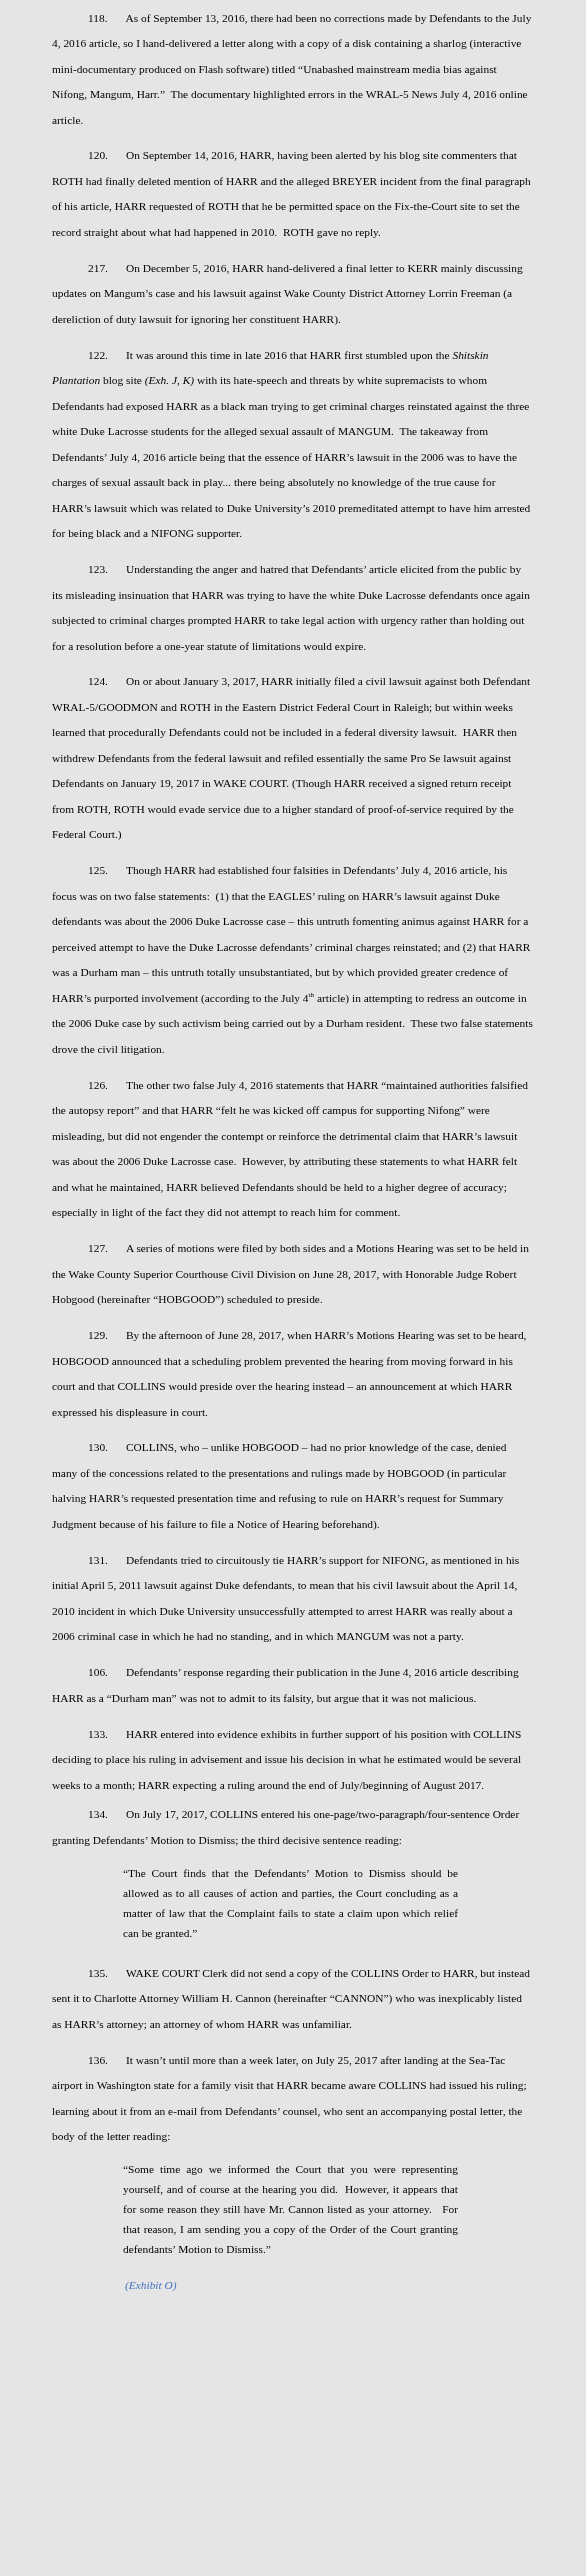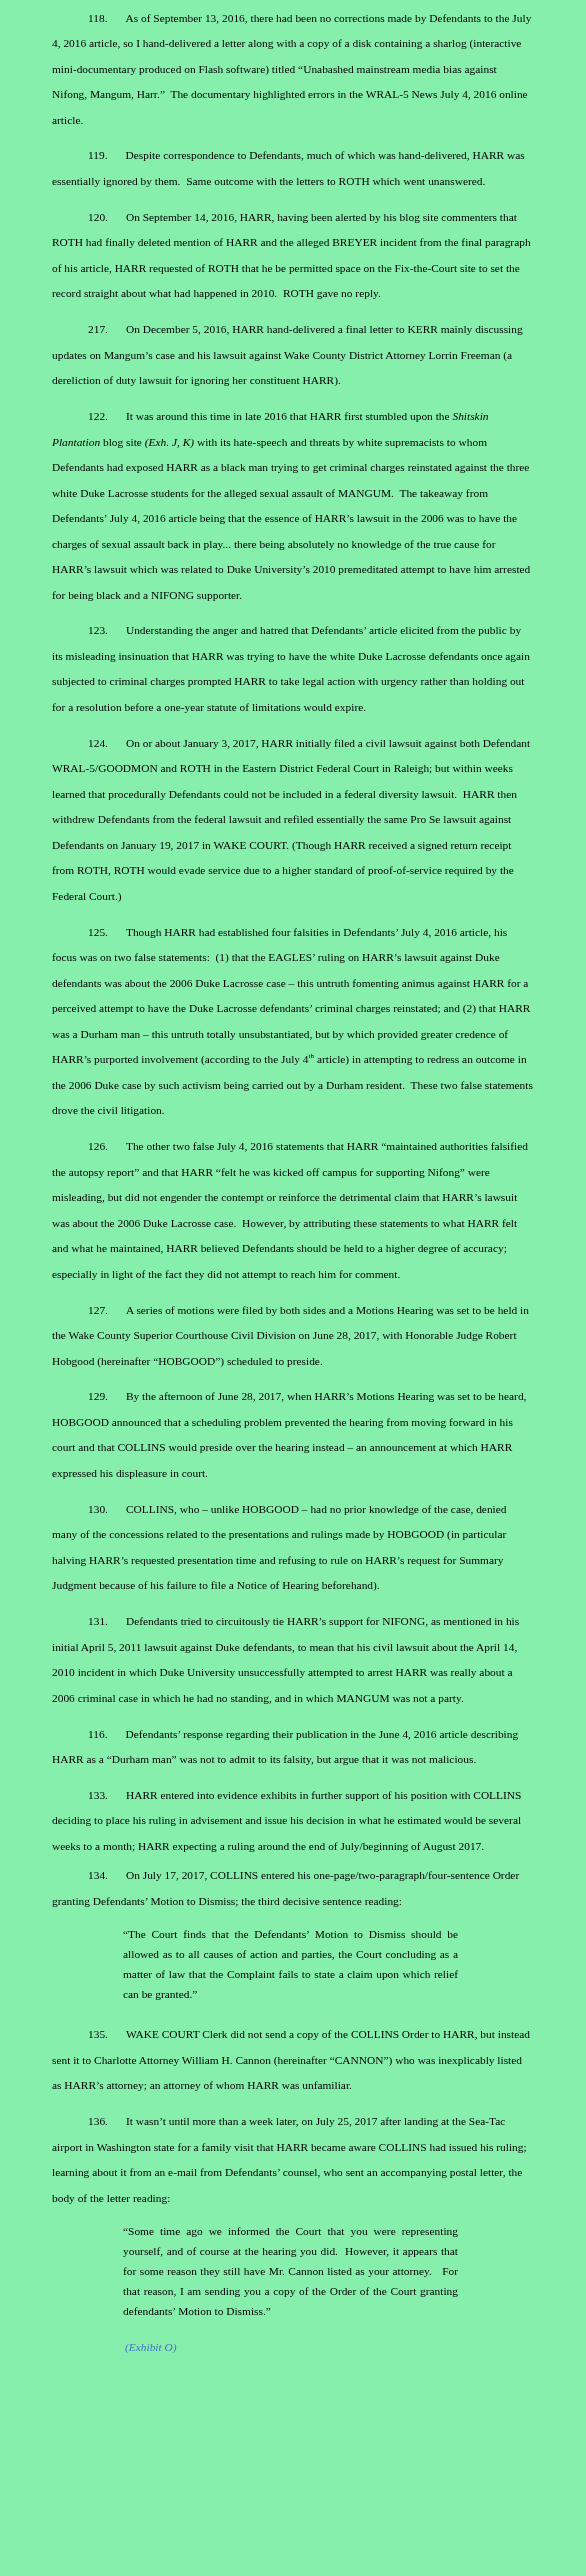--- a/index.html
+++ b/index.html
@@ -1,19 +1,19 @@
 <!DOCTYPE html>
 <html style="font-size:11px"><head>
 <meta charset="utf-8">
 <style>
   html,body{margin:0;padding:0;background:#ffffff;}
   .page{
     width:587px;height:2576px;box-sizing:border-box;
     padding:5.5px 54px 0 52px;
-    background:#86efac;color:#000000;
+    background:#e5e5e5;color:#000000;
     font-family:"Liberation Serif","DejaVu Serif",serif;
     font-size:11.4px;overflow:hidden;
   }
   p{margin:0;padding:0;}
   .para{
     line-height:25.5px;
     margin-top:10.4px;
     text-indent:36px;
     text-align:left;
     white-space:pre-wrap;
@@ -37,21 +37,20 @@
     cursor:pointer;
   }
 </style>
 </head>
 <body>
 
 <div class="page">
 
   <p class="para first"><span class="num">118.</span><span class="tab"></span><span>As of September 13, 2016, there had been no corrections made by Defendants to the July 4, 2016 article, so I hand-delivered a letter along with a copy of a disk containing a sharlog (interactive mini-documentary produced on Flash software) titled “Unabashed mainstream media bias against Nifong, Mangum, Harr.”  The documentary highlighted errors in the WRAL-5 News July 4, 2016 online article.</span></p>
 
-  <p class="para"><span class="num">119.</span><span class="tab"></span><span>Despite correspondence to Defendants, much of which was hand-delivered, HARR was essentially ignored by them.  Same outcome with the letters to ROTH which went unanswered.</span></p>
 
   <p class="para"><span class="num">120.</span><span class="tab"></span><span>On September 14, 2016, HARR, having been alerted by his blog site commenters that ROTH had finally deleted mention of HARR and the alleged BREYER incident from the final paragraph of his article, HARR requested of ROTH that he be permitted space on the Fix-the-Court site to set the record straight about what had happened in 2010.  ROTH gave no reply.</span></p>
 
   <p class="para"><span class="num">217.</span><span class="tab"></span><span>On December 5, 2016, HARR hand-delivered a final letter to KERR mainly discussing updates on Mangum’s case and his lawsuit against Wake County District Attorney Lorrin Freeman (a dereliction of duty lawsuit for ignoring her constituent HARR).</span></p>
 
   <p class="para"><span class="num">122.</span><span class="tab"></span><span>It was around this time in late 2016 that HARR first stumbled upon the </span><span class="it">Shitskin Plantation</span><span> blog site </span><span class="it">(Exh. J, K)</span><span> with its hate-speech and threats by white supremacists to whom Defendants had exposed HARR as a black man trying to get criminal charges reinstated against the three white Duke Lacrosse students for the alleged sexual assault of MANGUM.  The takeaway from Defendants’ July 4, 2016 article being that the essence of HARR’s lawsuit in the 2006 was to have the charges of sexual assault back in play... there being absolutely no knowledge of the true cause for HARR’s lawsuit which was related to Duke University’s 2010 premeditated attempt to have him arrested for being black and a NIFONG supporter.</span></p>
 
   <p class="para"><span class="num">123.</span><span class="tab"></span><span>Understanding the anger and hatred that Defendants’ article elicited from the public by its misleading insinuation that HARR was trying to have the white Duke Lacrosse defendants once again subjected to criminal charges prompted HARR to take legal action with urgency rather than holding out for a resolution before a one-year statute of limitations would expire.</span></p>
 
   <p class="para"><span class="num">124.</span><span class="tab"></span><span>On or about January 3, 2017, HARR initially filed a civil lawsuit against both Defendant WRAL-5/GOODMON and ROTH in the Eastern District Federal Court in Raleigh; but within weeks learned that procedurally Defendants could not be included in a federal diversity lawsuit.  HARR then withdrew Defendants from the federal lawsuit and refiled essentially the same Pro Se lawsuit against Defendants on January 19, 2017 in WAKE COURT. (Though HARR received a signed return receipt from ROTH, ROTH would evade service due to a higher standard of proof-of-service required by the Federal Court.)</span></p>
@@ -62,21 +61,21 @@
 
   <p class="para"><span class="num">127.</span><span class="tab"></span><span>A series of motions were filed by both sides and a Motions Hearing was set to be held in the Wake County Superior Courthouse Civil Division on June 28, 2017, with Honorable Judge Robert Hobgood (hereinafter “HOBGOOD”) scheduled to preside.</span></p>
 
 
   <p class="para"><span class="num">129.</span><span class="tab"></span><span>By the afternoon of June 28, 2017, when HARR’s Motions Hearing was set to be heard, HOBGOOD announced that a scheduling problem prevented the hearing from moving forward in his court and that COLLINS would preside over the hearing instead – an announcement at which HARR expressed his displeasure in court.</span></p>
 
   <p class="para"><span class="num">130.</span><span class="tab"></span><span>COLLINS, who – unlike HOBGOOD – had no prior knowledge of the case, denied many of the concessions related to the presentations and rulings made by HOBGOOD (in particular halving HARR’s requested presentation time and refusing to rule on HARR’s request for Summary Judgment because of his failure to file a Notice of Hearing beforehand).</span></p>
 
   <p class="para"><span class="num">131.</span><span class="tab"></span><span>Defendants tried to circuitously tie HARR’s support for NIFONG, as mentioned in his initial April 5, 2011 lawsuit against Duke defendants, to mean that his civil lawsuit about the April 14, 2010 incident in which Duke University unsuccessfully attempted to arrest HARR was really about a 2006 criminal case in which he had no standing, and in which MANGUM was not a party.</span></p>
 
-  <p class="para"><span class="num">116.</span><span class="tab"></span><span>Defendants’ response regarding their publication in the June 4, 2016 article describing HARR as a “Durham man” was not to admit to its falsity, but argue that it was not malicious.</span></p>
+  <p class="para"><span class="num">106.</span><span class="tab"></span><span>Defendants’ response regarding their publication in the June 4, 2016 article describing HARR as a “Durham man” was not to admit to its falsity, but argue that it was not malicious.</span></p>
 
   <p class="para"><span class="num">133.</span><span class="tab"></span><span>HARR entered into evidence exhibits in further support of his position with COLLINS deciding to place his ruling in advisement and issue his decision in what he estimated would be several weeks to a month; HARR expecting a ruling around the end of July/beginning of August 2017.</span></p>
 
   <p class="para tight"><span class="num">134.</span><span class="tab"></span><span>On July 17, 2017, COLLINS entered his one-page/two-paragraph/four-sentence Order granting Defendants’ Motion to Dismiss; the third decisive sentence reading:</span></p>
 
   <blockquote class="quote"><span>“The Court finds that the Defendants’ Motion to Dismiss should be allowed as to all causes of action and parties, the Court concluding as a matter of law that the Complaint fails to state a claim upon which relief can be granted.”</span></blockquote>
 
   <p class="para"><span class="num">135.</span><span class="tab"></span><span>WAKE COURT Clerk did not send a copy of the COLLINS Order to HARR, but instead sent it to Charlotte Attorney William H. Cannon (hereinafter “CANNON”) who was inexplicably listed as HARR’s attorney; an attorney of whom HARR was unfamiliar.</span></p>
 
   <p class="para"><span class="num">136.</span><span class="tab"></span><span>It wasn’t until more than a week later, on July 25, 2017 after landing at the Sea-Tac airport in Washington state for a family visit that HARR became aware COLLINS had issued his ruling; learning about it from an e-mail from Defendants’ counsel, who sent an accompanying postal letter, the body of the letter reading:</span></p>

